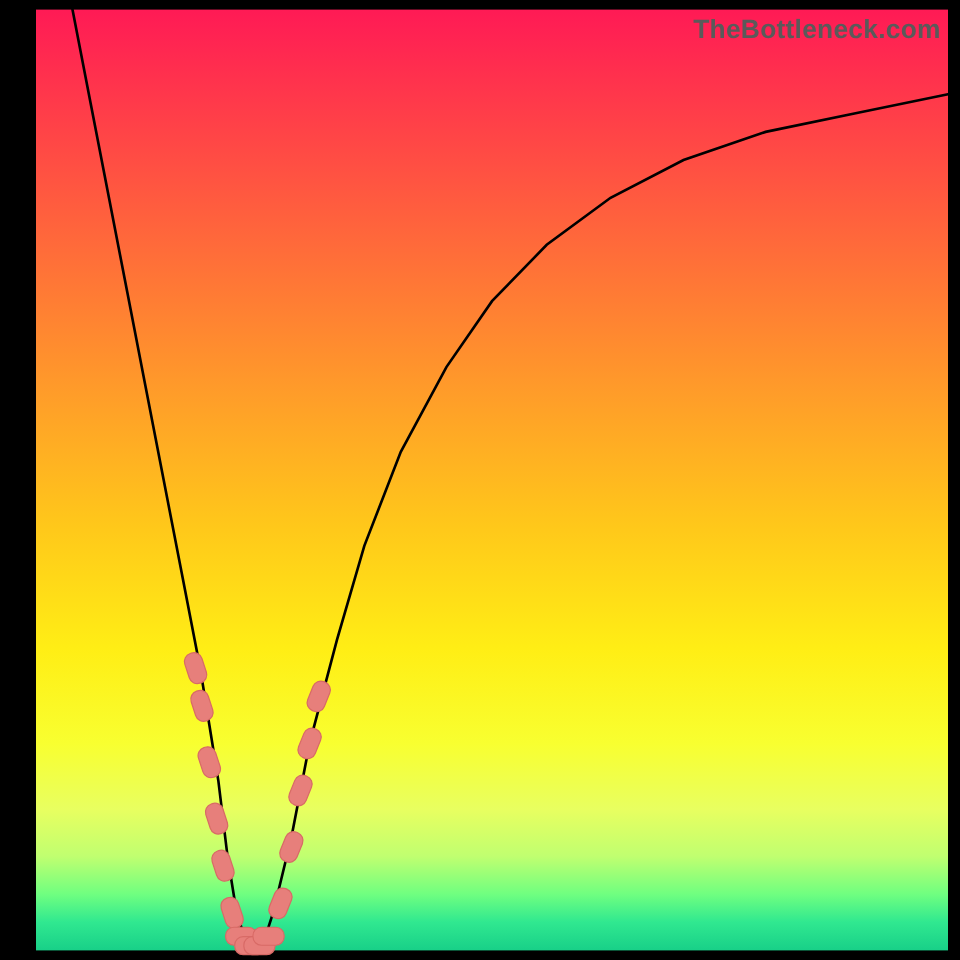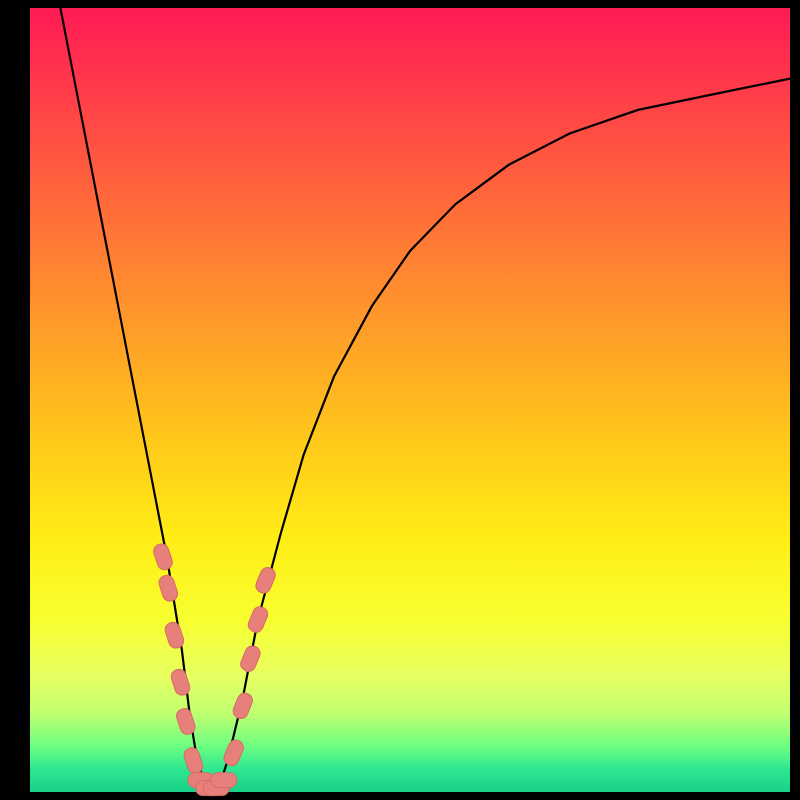--- a/index.html
+++ b/index.html
@@ -55,20 +55,21 @@
     width: 760px;
     height: 784px;
     overflow: visible;
   }
 </style>
 </head>
 <body>
 
 <div class="frame">
   <div class="plot">
+    <div class="watermark">TheBottleneck.com</div>
     <svg class="curve" viewBox="0 0 760 784" preserveAspectRatio="none">
       <path id="curve-path" fill="none" stroke-width="2.2" stroke-linecap="round" d="M30.4 0.0 L45.6 78.4 L60.8 156.8 L76.0 235.2 L91.2 313.6 L106.4 392.0 L121.6 470.4 L136.8 548.8 L144.4 595.8 L152.0 642.9 L159.6 705.6 L167.2 752.6 L174.8 776.2 L182.4 784.0 L190.0 776.2 L197.6 752.6 L212.8 689.9 L228.0 611.5 L250.8 525.3 L273.6 446.9 L304.0 368.5 L342.0 297.9 L380.0 243.0 L425.6 196.0 L478.8 156.8 L539.6 125.4 L608.0 101.9 L684.0 86.2 L760.0 70.6" stroke="#000000"></path>
       <g id="markers">
           <rect x="125.5" y="535.8" width="15" height="26" rx="7" fill="#e77f7b" stroke="#d86a66" stroke-width="1" transform="rotate(-18 133.0 548.8)"></rect>
           <rect x="130.8" y="567.2" width="15" height="26" rx="7" fill="#e77f7b" stroke="#d86a66" stroke-width="1" transform="rotate(-18 138.3 580.2)"></rect>
           <rect x="136.9" y="614.2" width="15" height="26" rx="7" fill="#e77f7b" stroke="#d86a66" stroke-width="1" transform="rotate(-18 144.4 627.2)"></rect>
           <rect x="143.0" y="661.2" width="15" height="26" rx="7" fill="#e77f7b" stroke="#d86a66" stroke-width="1" transform="rotate(-18 150.5 674.2)"></rect>
           <rect x="148.3" y="700.4" width="15" height="26" rx="7" fill="#e77f7b" stroke="#d86a66" stroke-width="1" transform="rotate(-18 155.8 713.4)"></rect>
           <rect x="155.9" y="739.6" width="15" height="26" rx="7" fill="#e77f7b" stroke="#d86a66" stroke-width="1" transform="rotate(-18 163.4 752.6)"></rect>
           <rect x="163.5" y="759.2" width="15" height="26" rx="7" fill="#e77f7b" stroke="#d86a66" stroke-width="1" transform="rotate(90 171.0 772.2)"></rect>

